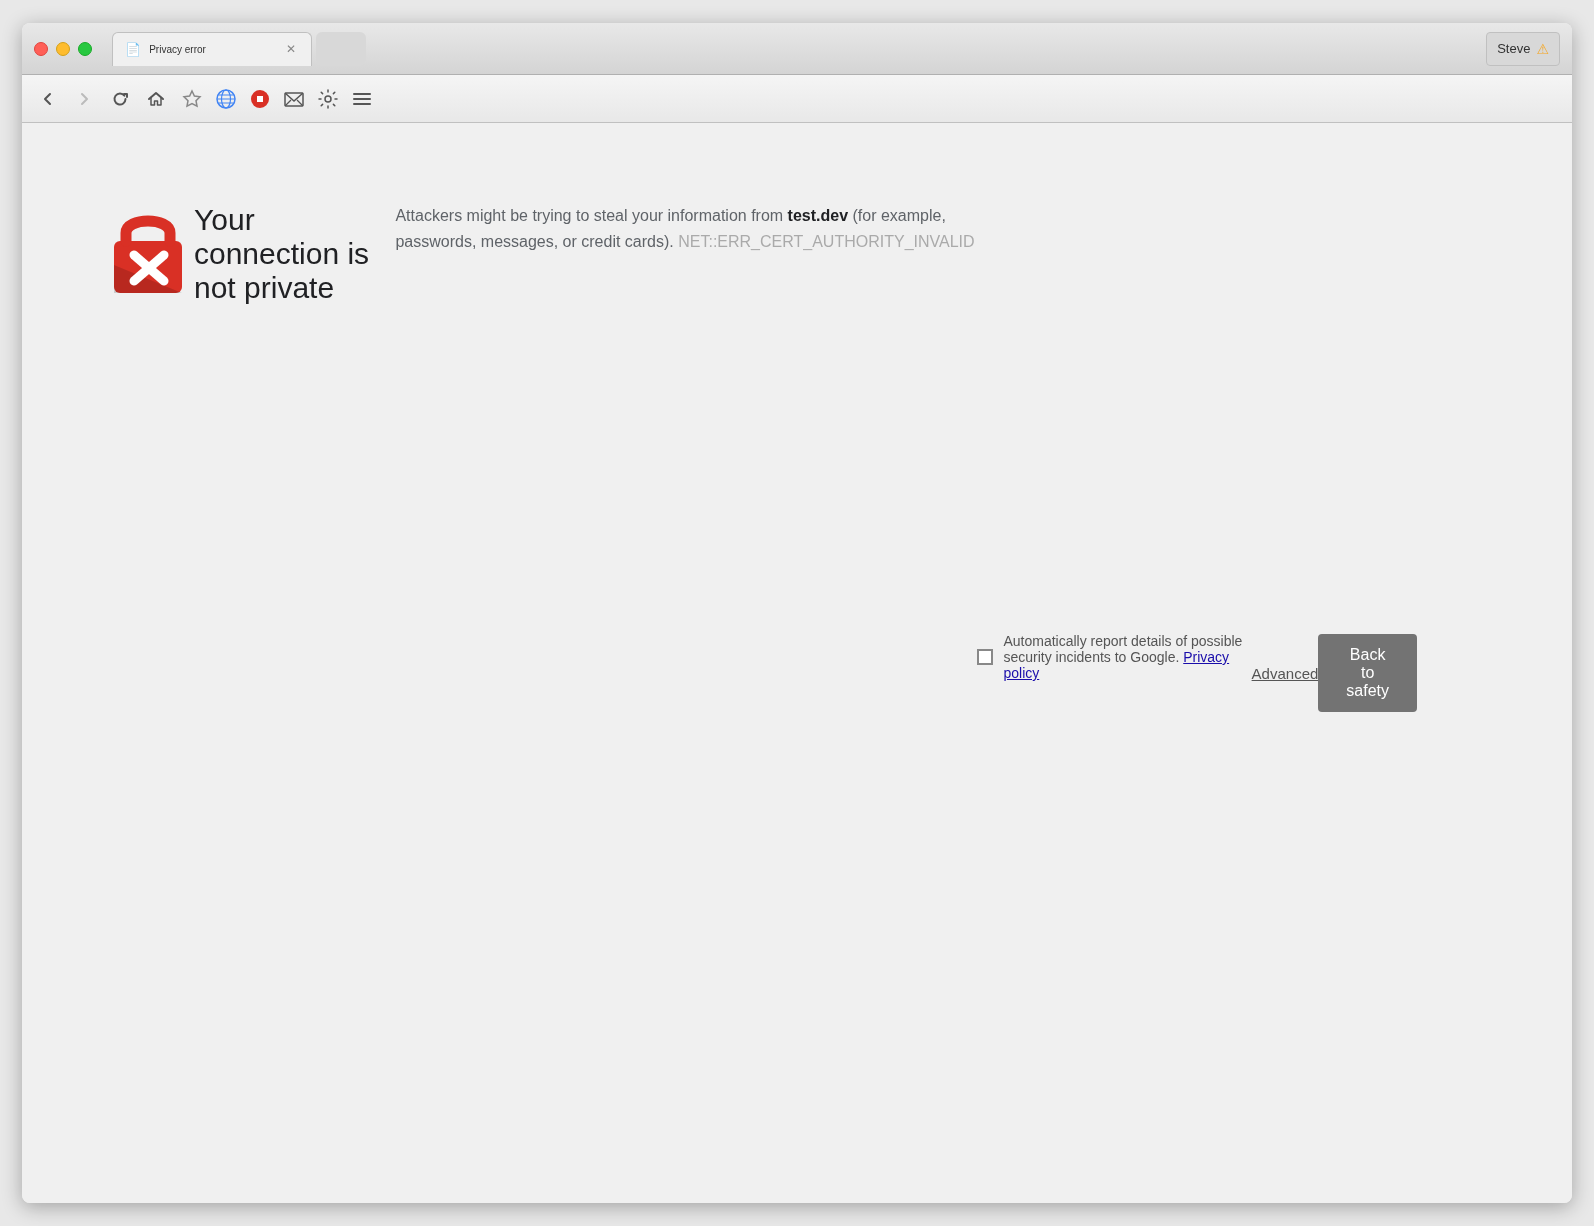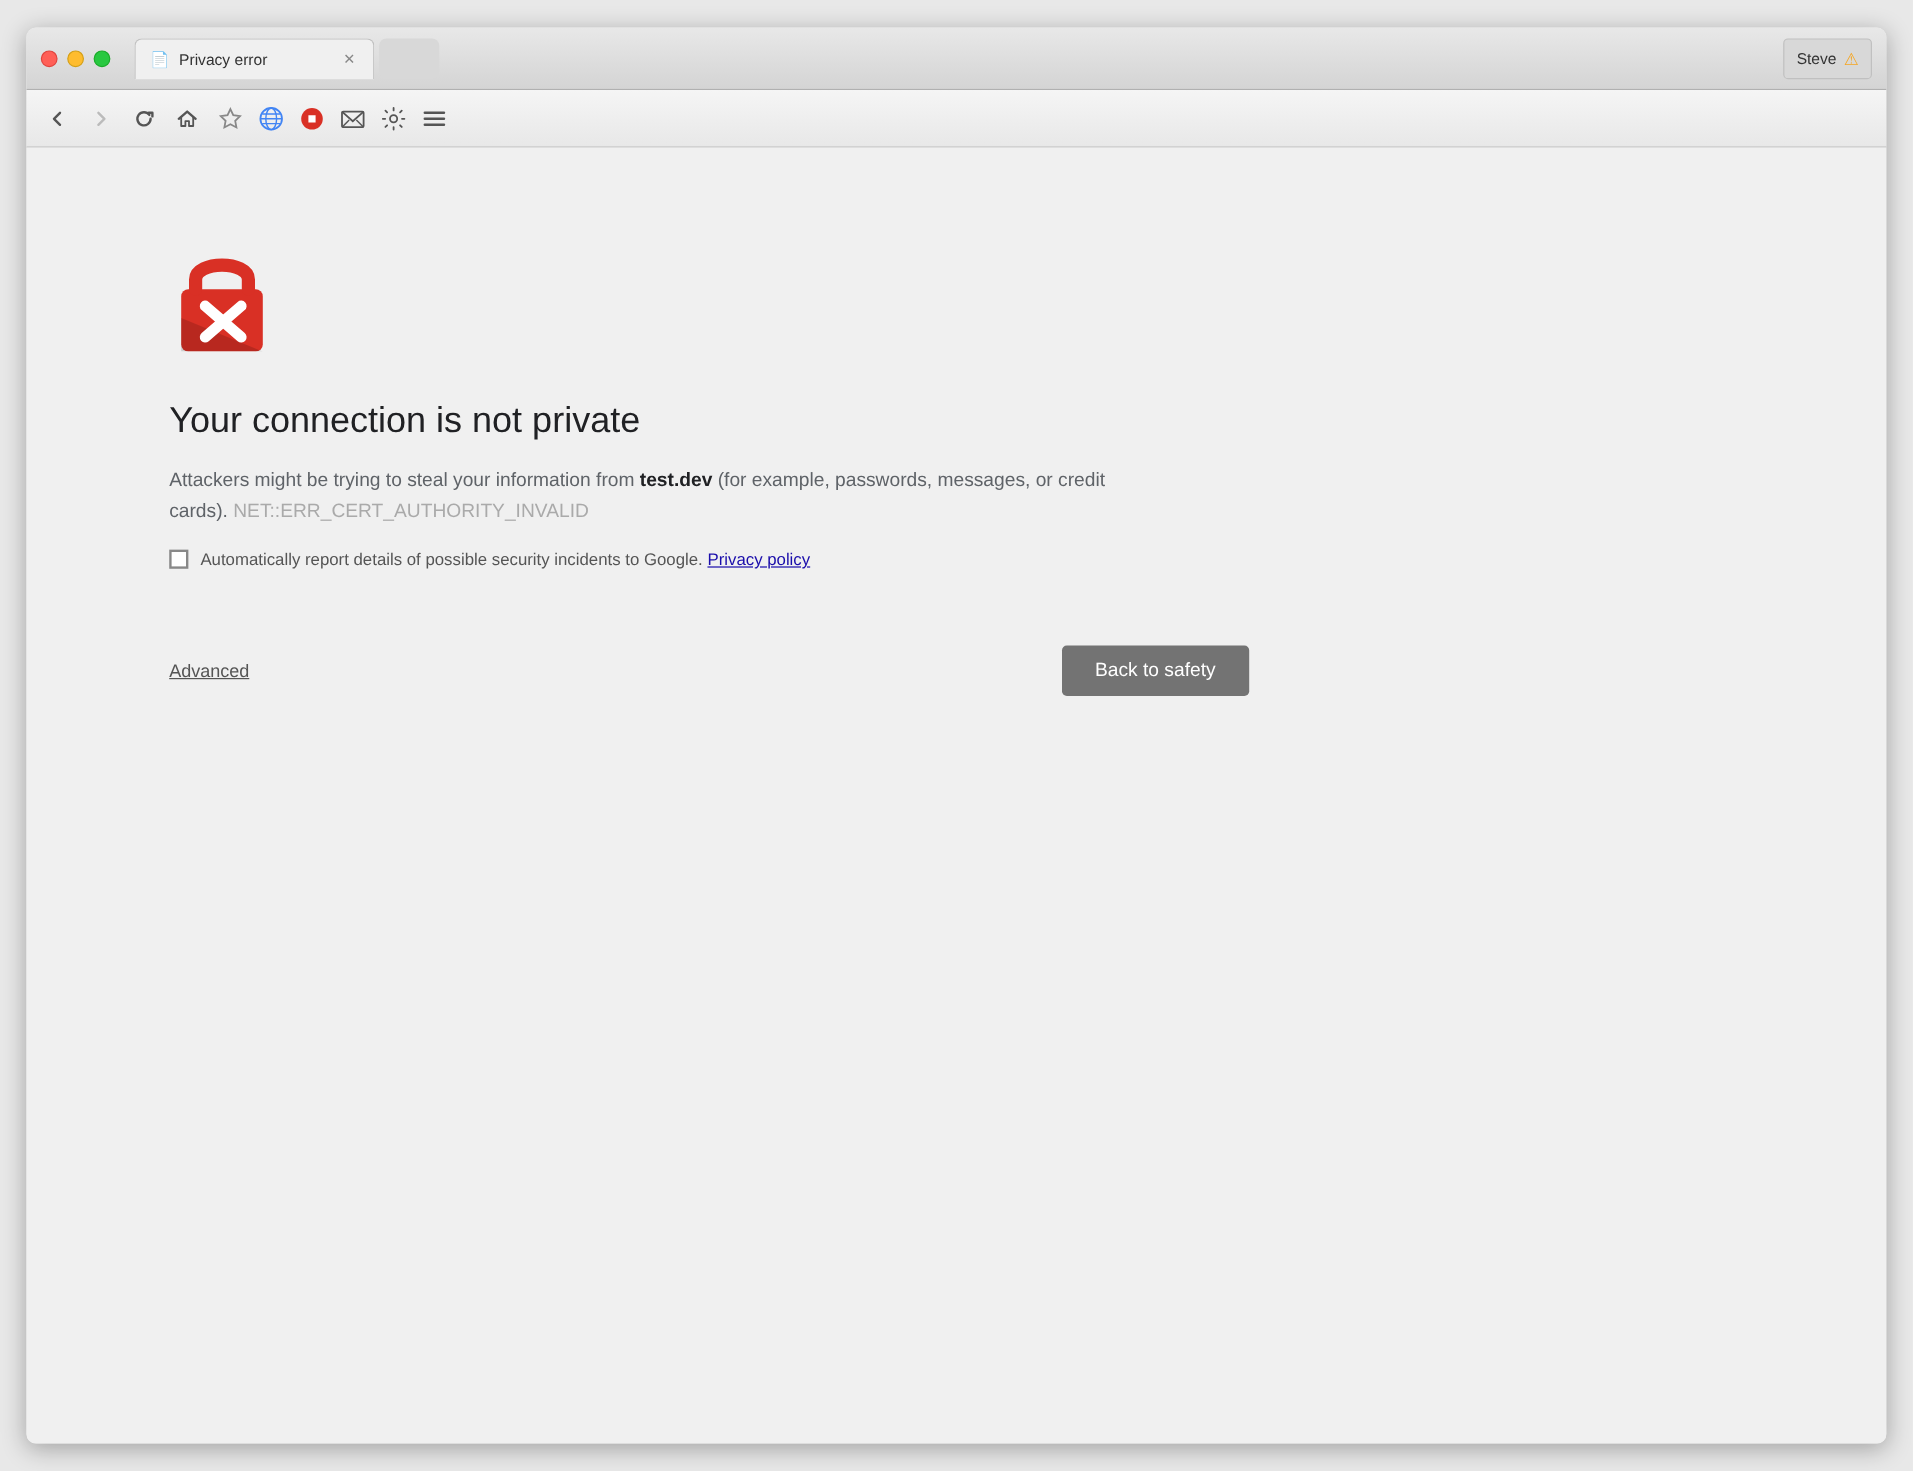--- a/index.html
+++ b/index.html
@@ -76,21 +76,21 @@
       border-bottom: none;
       position: relative;
     }
 
     .tab-icon {
       font-size: 13px;
       color: #666;
     }
 
     .tab-label {
-      font-size: 13px;
+      font-size: 10px;
       color: #333;
       flex: 1;
       white-space: nowrap;
       overflow: hidden;
       text-overflow: ellipsis;
     }
 
     .tab-close {
       width: 16px;
       height: 16px;
@@ -201,22 +201,21 @@
       flex: 1;
       background: #f0f0f0;
       overflow-y: auto;
       display: flex;
       flex-direction: column;
     }
 
     .error-page {
       flex: 1;
       display: flex;
-      flex-direction: column;
-      padding: 80px 155px 60px 119px;
+      padding: 80px 155px 60px 82px;
     }
 
     
     .lock-icon-container {
       margin-bottom: 36px;
     }
 
     .lock-svg {
       width: 90px;
       height: 90px;
@@ -241,23 +240,23 @@
       color: #202124;
       font-weight: 700;
     }
 
     .error-code {
       color: #aaa;
     }
 
     .report-section {
       display: flex;
-      align-items: flex-end;
+      align-items: center;
       gap: 10px;
-      margin-bottom: 64px;
+      margin-bottom: 32px;
     }
 
     .report-checkbox {
       width: 16px;
       height: 16px;
       border: 2px solid #888;
       background: white;
       flex-shrink: 0;
       cursor: pointer;
     }

